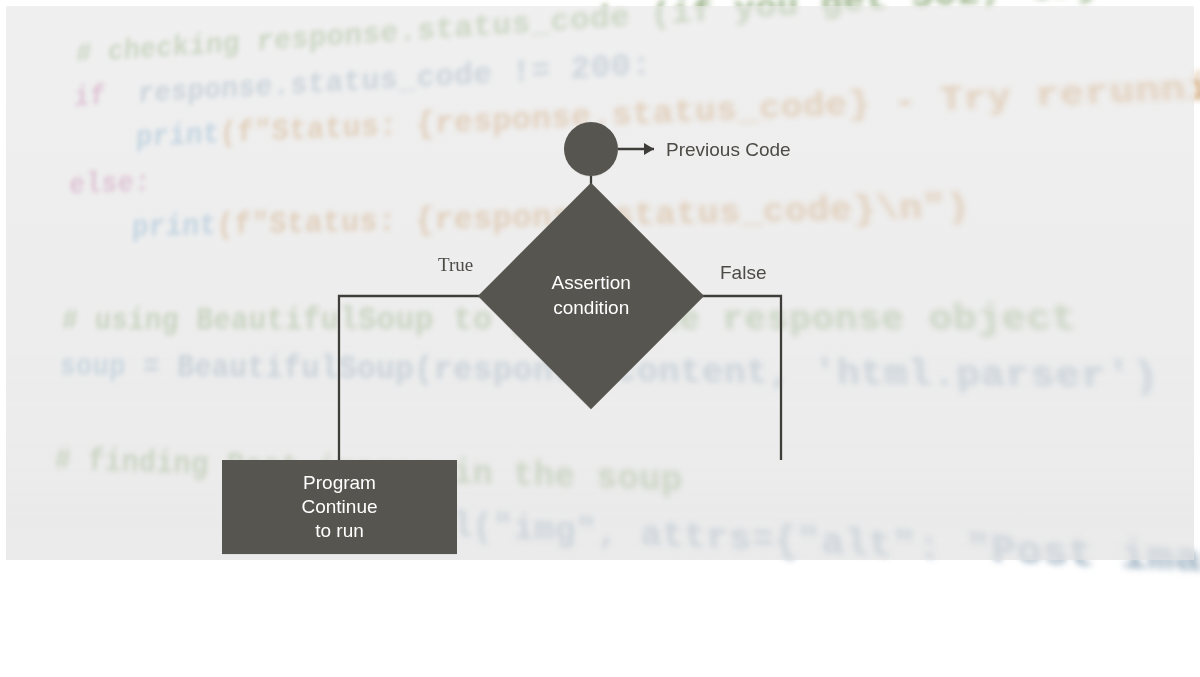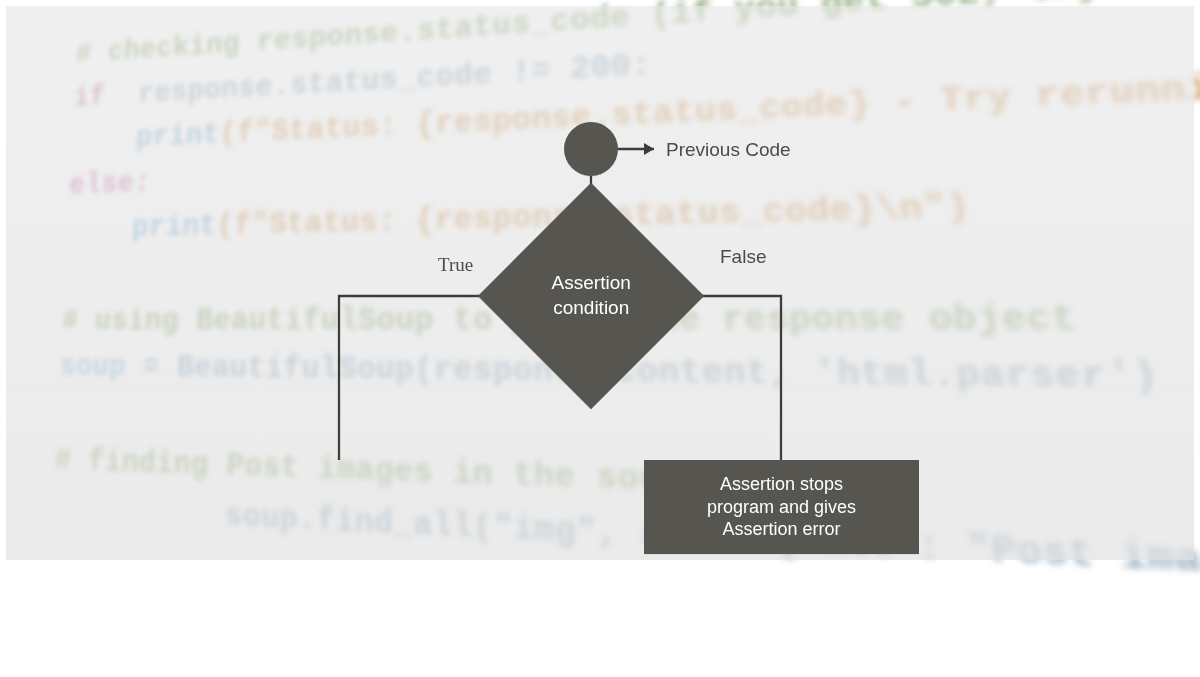--- a/index.html
+++ b/index.html
@@ -77,21 +77,21 @@
   }
   .box-left  { left: 216px; top: 454px; width: 235px; height: 94px; font-size: 19px; }
   .box-right { left: 638px; top: 454px; width: 275px; height: 94px; font-size: 18px; }
   .lbl {
     position: absolute;
     color: #4c4b46;
     font-size: 19px;
   }
   #lbl-prev  { left: 660px; top: 133px; }
   #lbl-true  { left: 432px; top: 248px; font-family: Liberation Serif, serif; }
-  #lbl-false { left: 714px; top: 240px; }
+  #lbl-false { left: 714px; top: 256px; }
   svg.connectors {
     position: absolute; inset: 0;
     width: 1200px; height: 677px;
     pointer-events: none;
   }
   .edge { stroke: #3e3d39; stroke-width: 2.3; fill: none; }
   .arrowhead { fill: #3e3d39; }
 </style>
 </head>
 <body>
@@ -129,18 +129,18 @@
     <div class="shape start-node"></div>
     <span id="lbl-prev" class="lbl">Previous Code</span>
 
     <div class="shape diamond">
       <div class="inner">Assertion<br>condition</div>
     </div>
 
     <span id="lbl-true" class="lbl">True</span>
     <span id="lbl-false" class="lbl">False</span>
 
-    <div class="shape box-right">
-      <span>Assertion stops<br>program and gives<br>Assertion error</span>
+    <div class="shape box-left">
+      <span>Program<br>Continue<br>to run</span>
     </div>
 
   </div>
 </div>
 
 </body></html>

